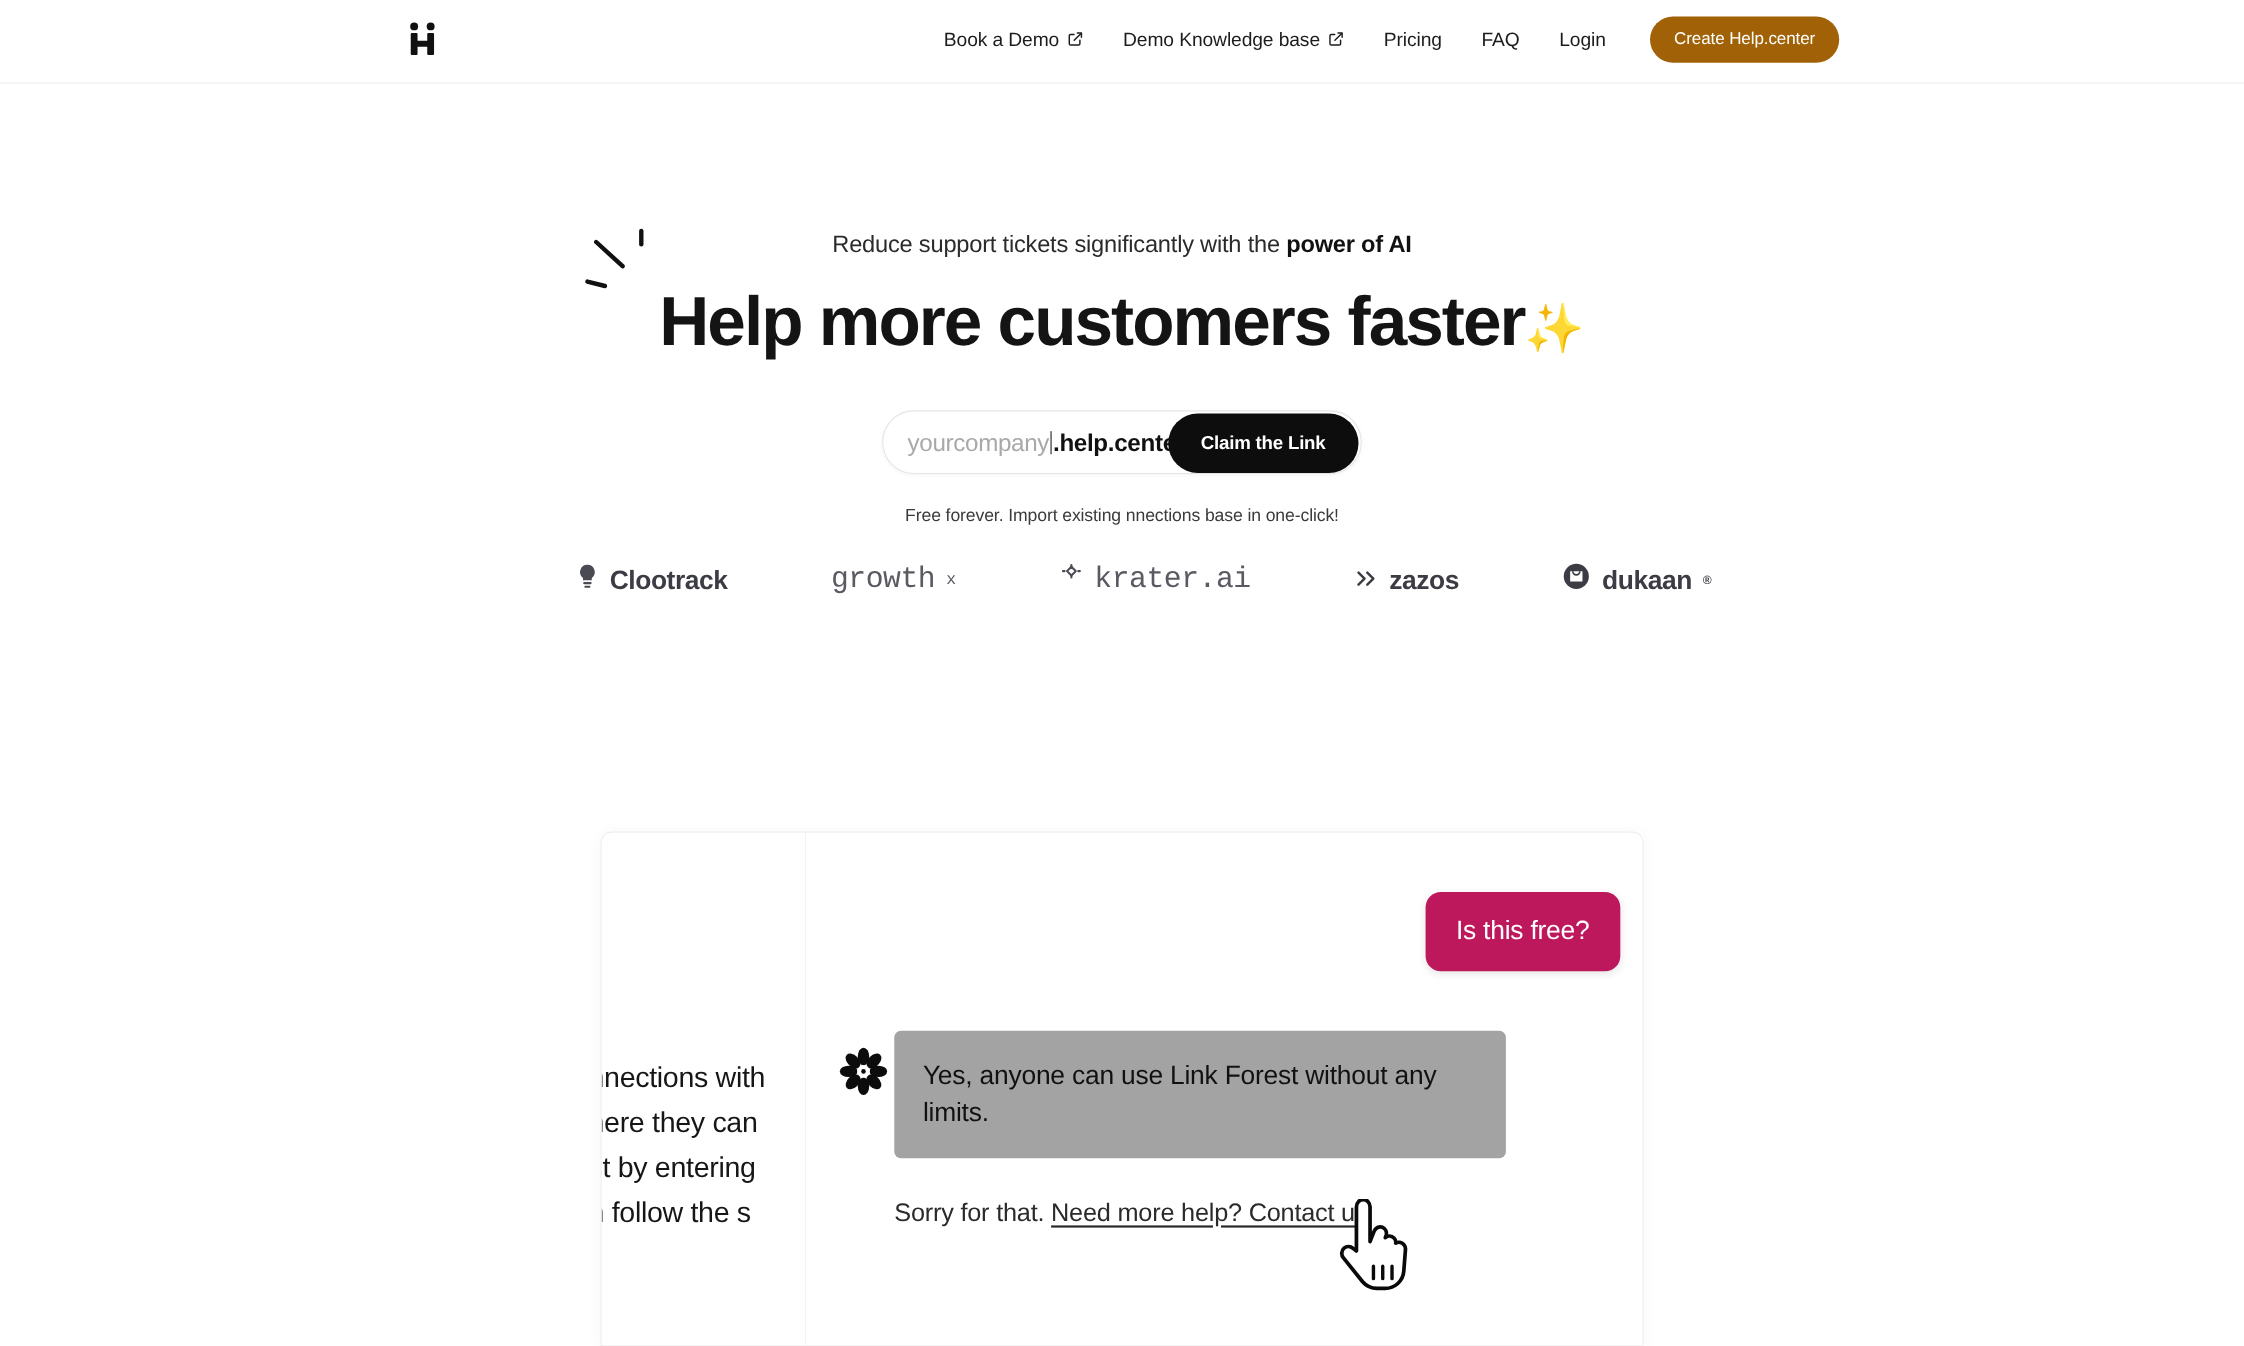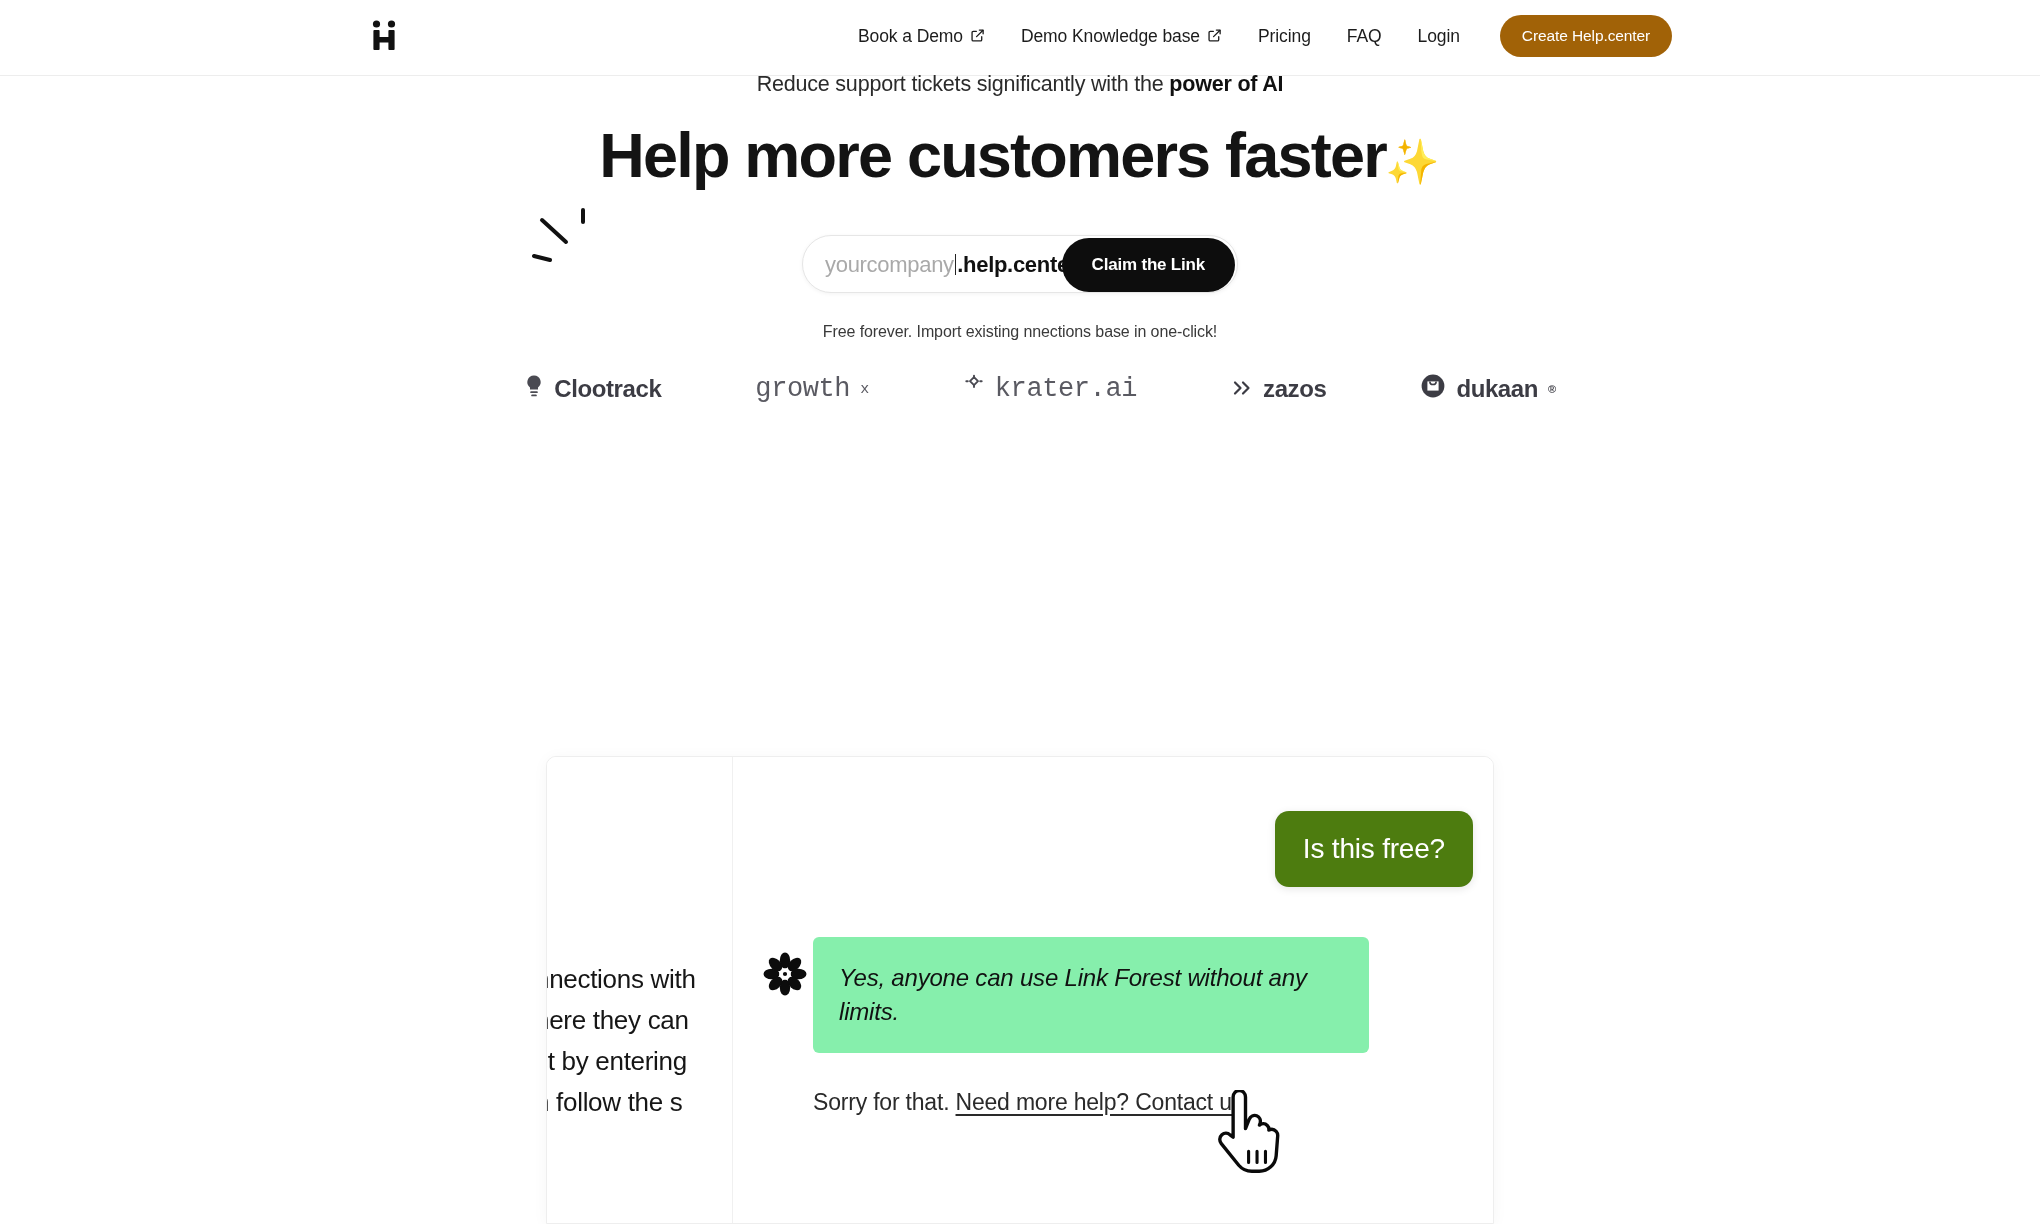--- a/index.html
+++ b/index.html
@@ -82,20 +82,21 @@
 
   
   .hero {
     position: absolute;
     top: 72px; left: 0;
     width: 2040px;
     text-align: center;
   }
 
   .eyebrow {
+    margin-top: 138px;
     font-size: 21.5px;
     color: #2b2b2b;
     letter-spacing: -0.2px;
   }
   .eyebrow b { font-weight: 700; color: #111; }
 
   .headline {
     position: relative;
     margin-top: 24px;
     font-size: 63px;
@@ -246,50 +247,49 @@
     left: 186px; top: 0;
     width: 762px;
     height: 468px;
     background: #ffffff;
   }
 
   .msg-user {
     position: absolute;
     right: 22px;
     top: 54px;
-    background: #4d7c0f;
+    background: #be185d;
     color: #ffffff;
-    font-size: 28px;
+    font-size: 24px;
     letter-spacing: -0.2px;
     padding: 22px 28px;
     border-radius: 14px;
     box-shadow: 0 2px 8px rgba(0,0,0,0.10);
   }
 
   .avatar-bot {
     position: absolute;
     left: 28px;
     top: 193px;
     width: 48px;
     height: 48px;
   }
 
   .msg-bot {
     position: absolute;
     left: 80px;
     top: 180px;
     width: 556px;
-    background: #86efac;
+    background: #a3a3a3;
     color: #111;
     font-size: 24px;
     line-height: 1.42;
     letter-spacing: -0.2px;
     padding: 24px 26px;
     border-radius: 6px;
-    font-style: italic;
   }
 
   .sorry-row {
     position: absolute;
     left: 80px;
     top: 332px;
     font-size: 23px;
     color: #2a2a2a;
     letter-spacing: -0.2px;
     white-space: nowrap;

